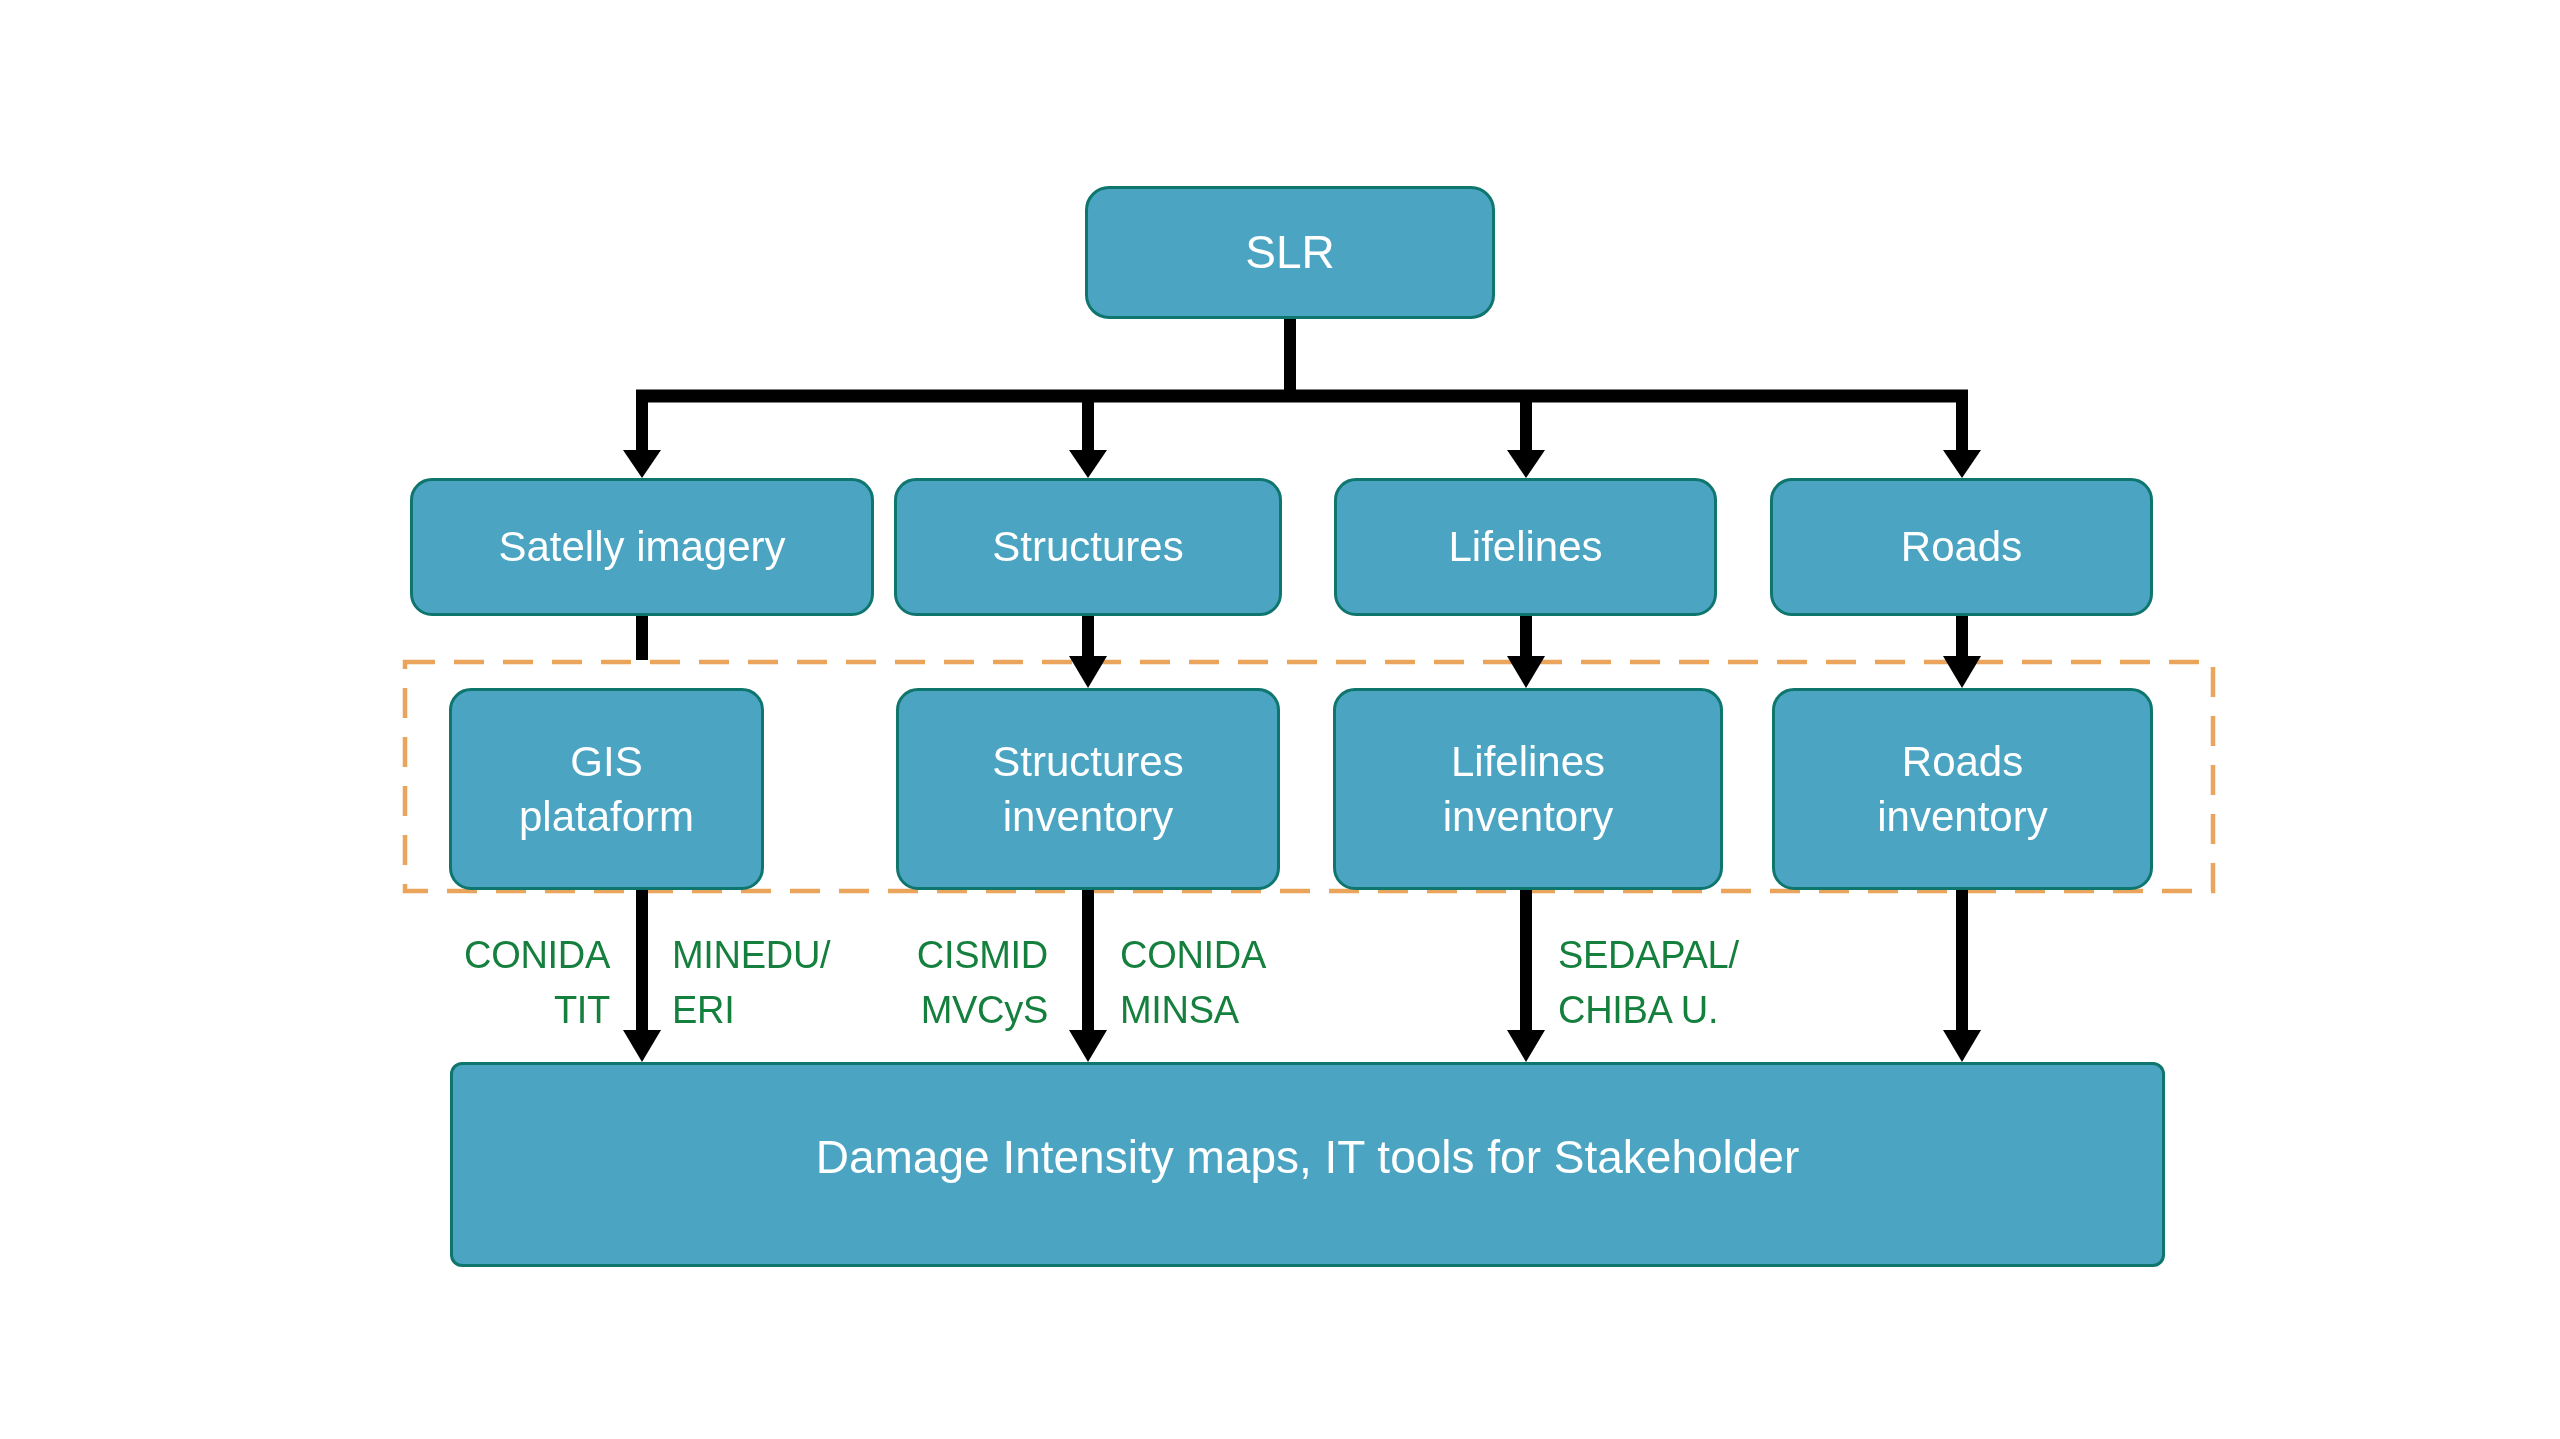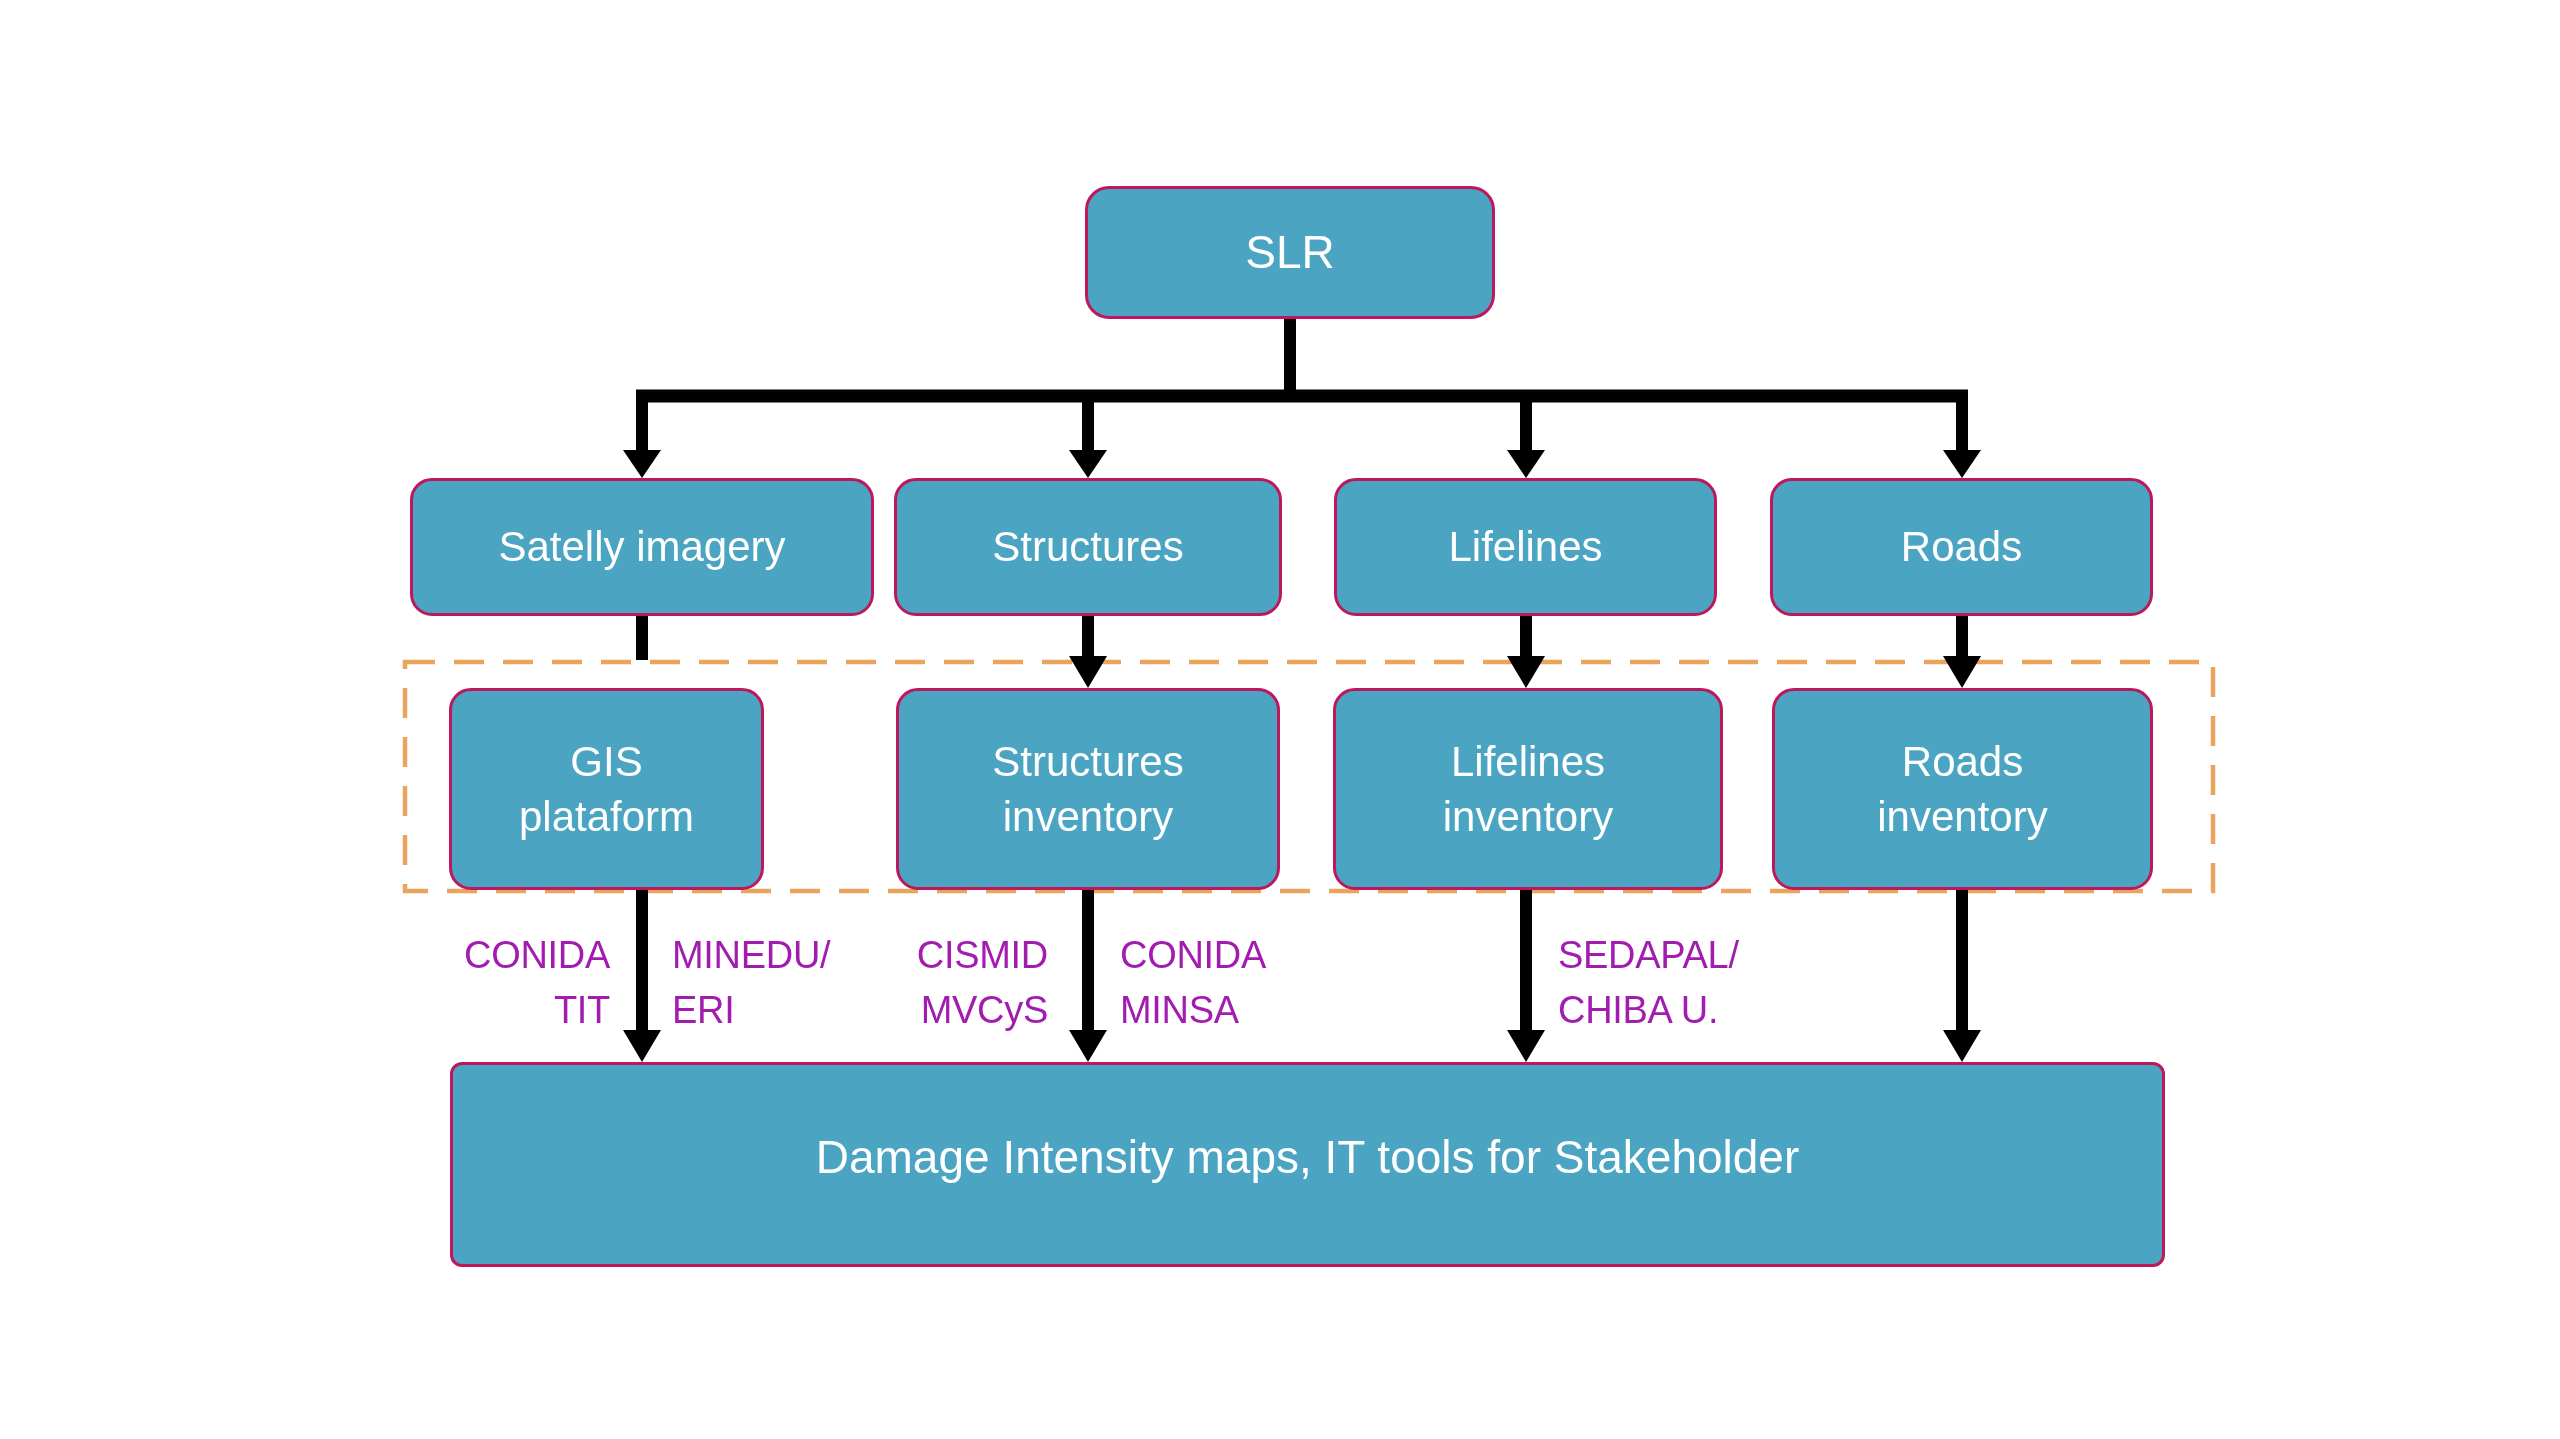--- a/index.html
+++ b/index.html
@@ -7,21 +7,21 @@
     position:relative;
     width:2560px;height:1439px;
     background:#ffffff;
     font-family:"Liberation Sans", sans-serif;
     overflow:hidden;
   }
   svg.connectors{position:absolute;left:0;top:0;width:2560px;height:1439px;z-index:1;}
   .node{
     position:absolute;
     background:#4AA4C2;
-    border:3px solid #be185d;
+    border:3px solid #0f766e;
     border-radius:22px;
     color:#ffffff;
     display:flex;flex-direction:column;
     align-items:center;justify-content:center;
     text-align:center;
     z-index:2;
     box-sizing:border-box;
     line-height:1.32;
   }
   .node .line{display:block;}
@@ -38,21 +38,21 @@
   .n-roadinv{left:1772px;width:381px;}
   .node-output{
     left:450px;top:1062px;width:1715px;height:205px;
     font-size:46px;border-radius:12px;
     justify-content:flex-start;
     padding-top:62px;
   }
   .partner{
     position:absolute;
     top:928px;
-    color:#a21caf;
+    color:#15803d;
     font-size:38px;
     line-height:55px;
     z-index:2;
     letter-spacing:-0.3px;
   }
   .partner .line{display:block;}
   .p-right{text-align:right;}
   .p-left{text-align:left;}
   .p1l{left:380px;width:230px;}
   .p1r{left:672px;width:260px;}

